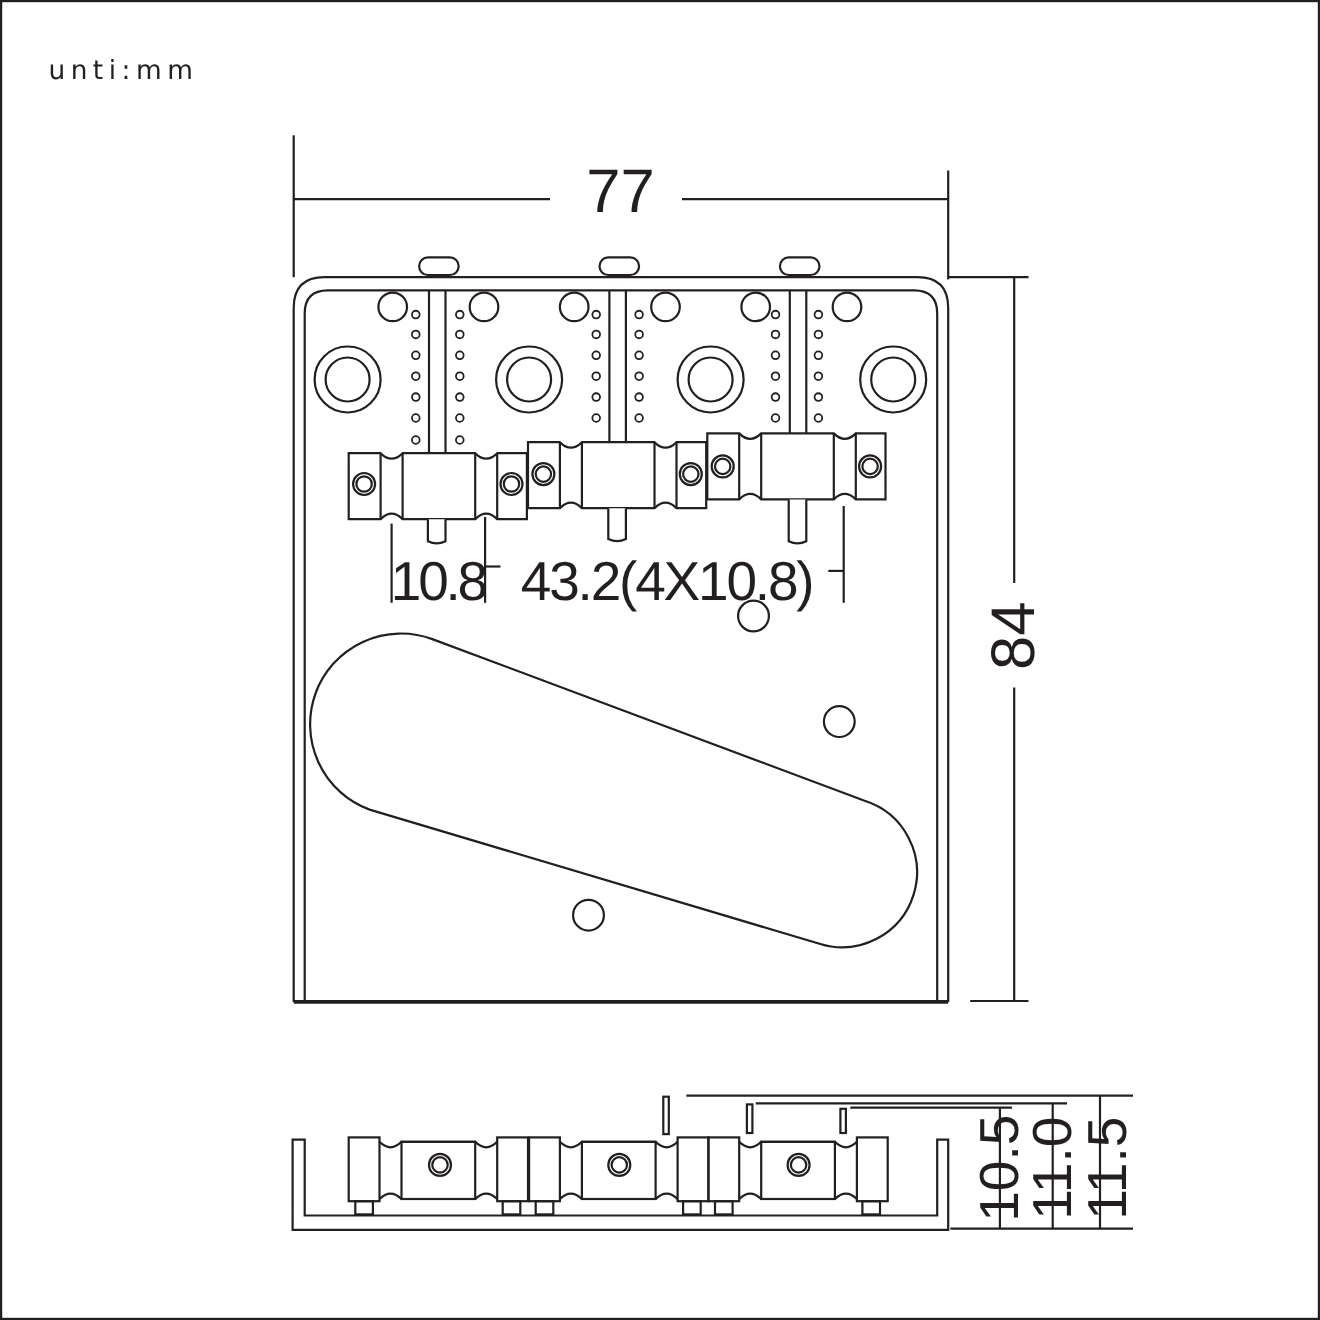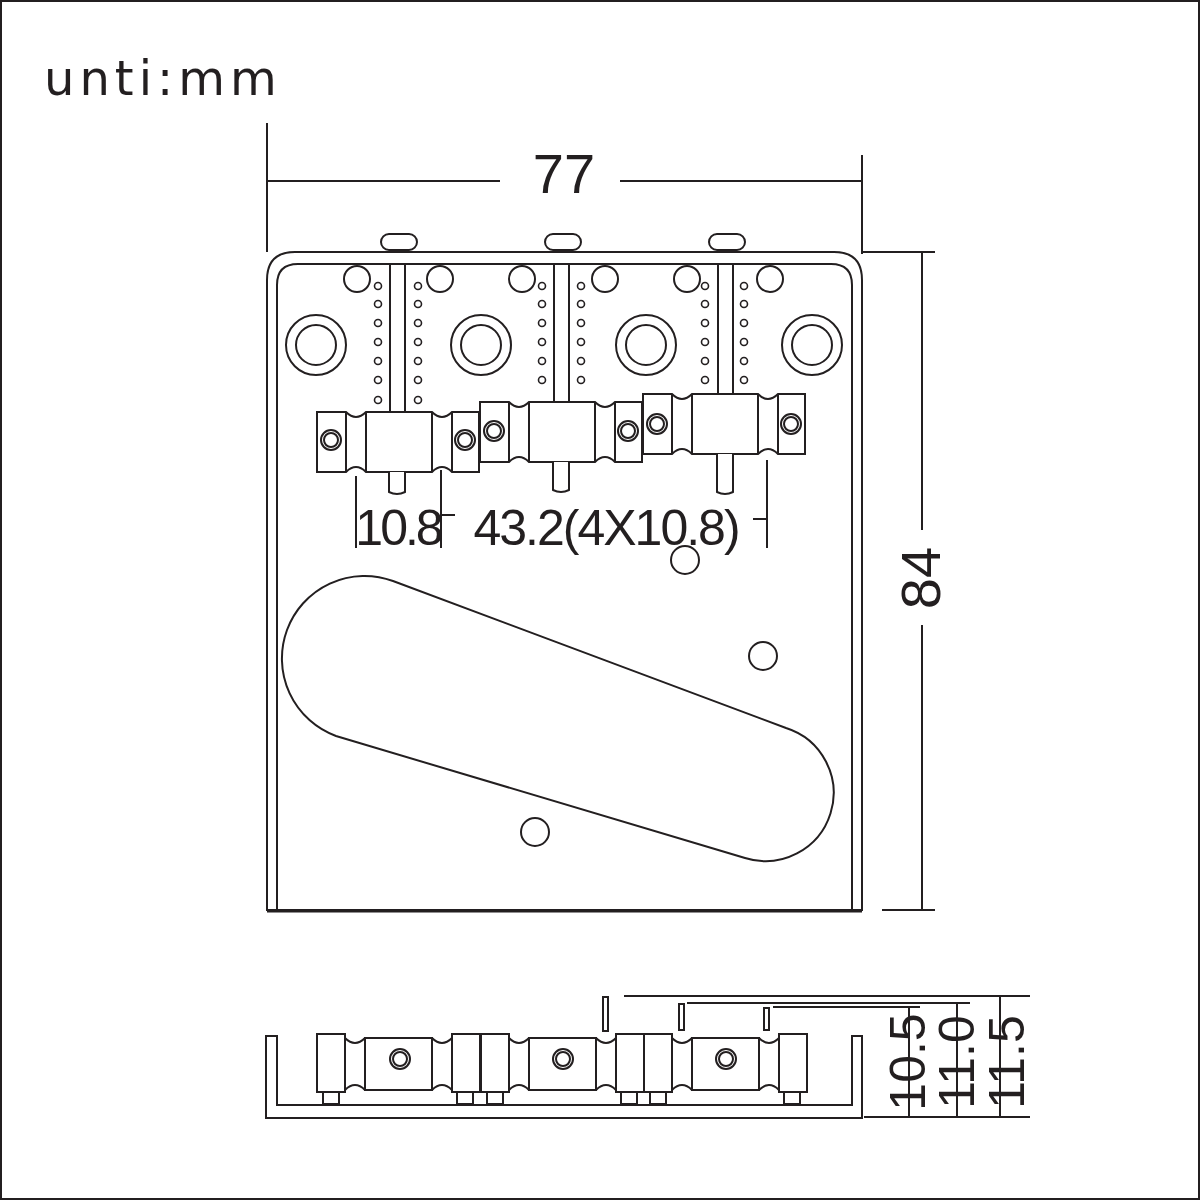--- a/index.html
+++ b/index.html
@@ -1,18 +1,18 @@
 <!DOCTYPE html>
 <html><head>
 <meta charset="utf-8">
 <style>
   html,body{margin:0;padding:0;background:#ffffff;}
   body{width:1200px;height:1200px;position:relative;overflow:hidden;font-family:"Liberation Sans",sans-serif;}
   .frame{position:absolute;left:0;top:0;width:1196px;height:1196px;border:2px solid #231f20;box-sizing:content-box;}
-  .unit{position:absolute;left:44px;top:50px;font-family:"DejaVu Sans",sans-serif;font-size:48px;letter-spacing:5px;color:#231f20;}
+  .unit{position:absolute;left:44px;top:50px;font-family:"DejaVu Sans",sans-serif;font-size:24px;letter-spacing:5px;color:#231f20;}
   svg{position:absolute;left:0;top:0;}
   .dim{font-family:"Liberation Sans",sans-serif;fill:#231f20;}
 </style>
 </head>
 <body>
 
 <div class="frame"></div>
 <div class="unit">unti:mm</div>
 
 <svg width="1200" height="1200" viewBox="0 0 1200 1200" fill="none" stroke="#231f20" stroke-width="2">

